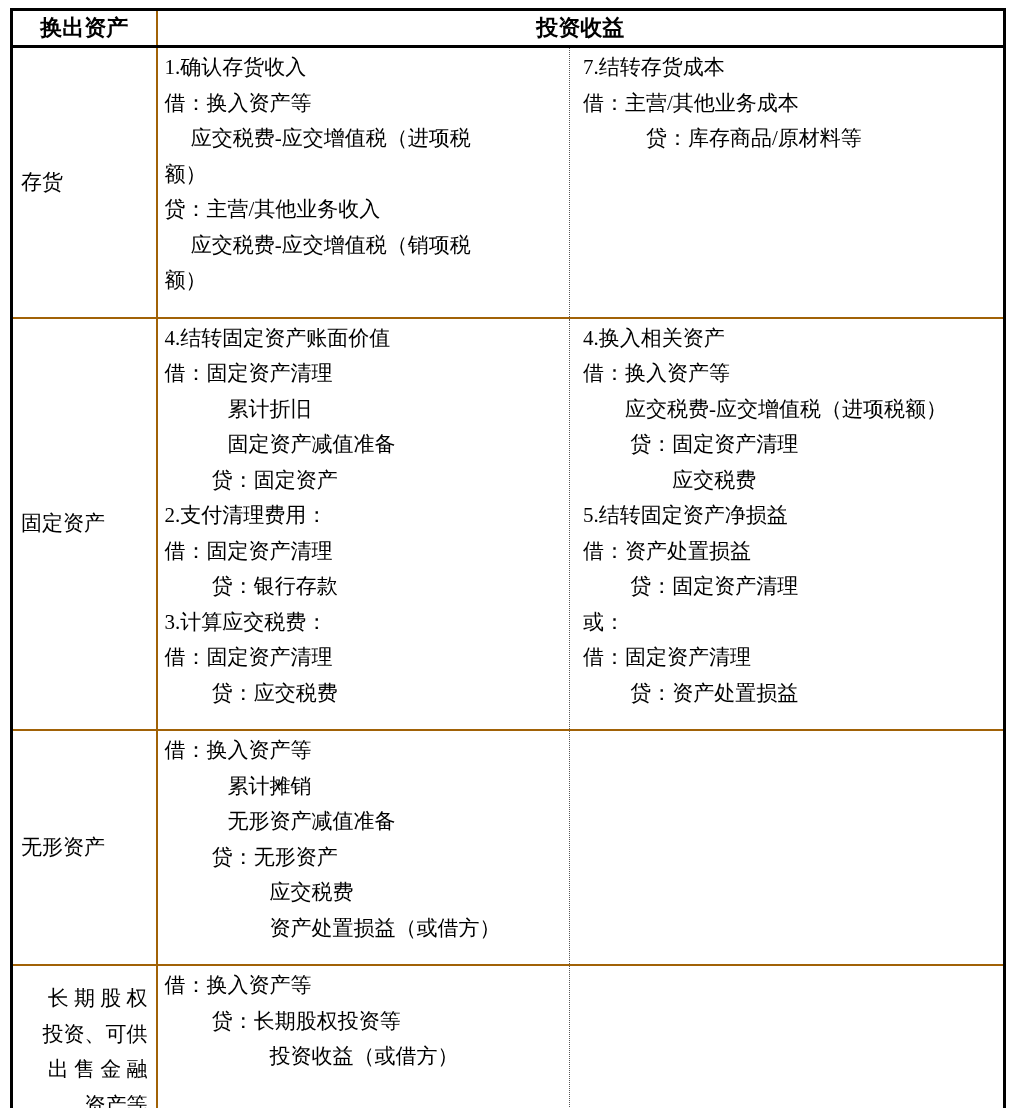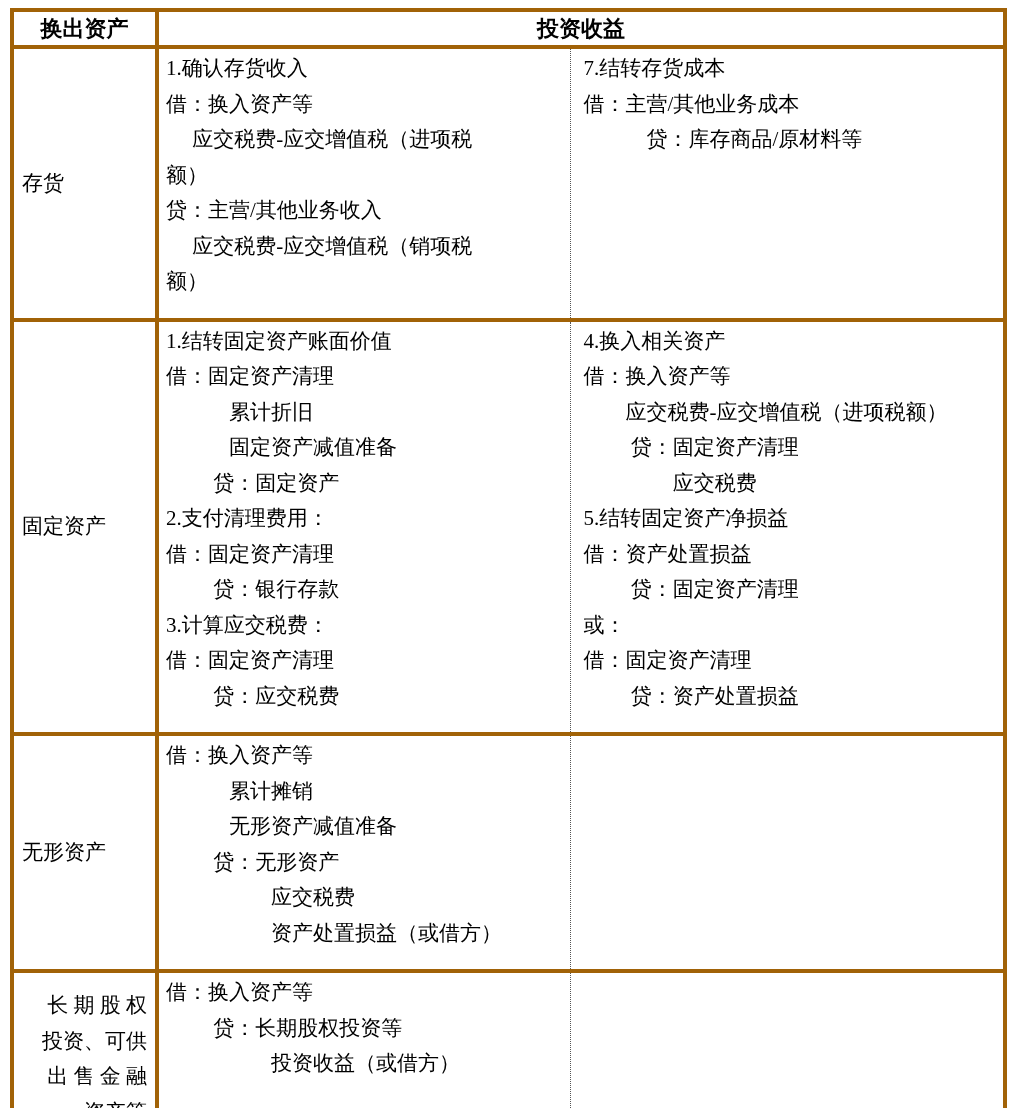--- a/index.html
+++ b/index.html
@@ -24,21 +24,21 @@
     border-collapse: collapse;
     table-layout: fixed;
     width: 993px;
     border: 3px solid #000;
   }
   col.c1 { width: 145px; }
   col.c2 { width: 413px; }
   col.c3 { width: 435px; }
 
   th, td {
-    border: 4px solid #a16207;
+    border: 2px solid #a16207;
     margin: 4px;
   }
   tr.head-row { height: 37px; }
   tr.row-1 { height: 258px; }
   tr.row-2 { height: 401px; }
   tr.row-3 { height: 219px; }
   tr.row-4 { height: 145px; }
 
   th.hd {
     font-size: 22px;
@@ -114,21 +114,21 @@
 贷：主营/其他业务收入
 　 应交税费-应交增值税（销项税
 额）</td>
       <td class="entry c-right">7.结转存货成本
 借：主营/其他业务成本
 　　　贷：库存商品/原材料等</td>
     </tr>
 
     <tr class="row-2">
       <td class="asset">固定资产</td>
-      <td class="entry c-left">1.结转固定资产账面价值
+      <td class="entry c-left">4.结转固定资产账面价值
 借：固定资产清理
 　　　累计折旧
 　　　固定资产减值准备
 　　 贷：固定资产
 2.支付清理费用：
 借：固定资产清理
 　　 贷：银行存款
 3.计算应交税费：
 借：固定资产清理
 　　 贷：应交税费</td>

